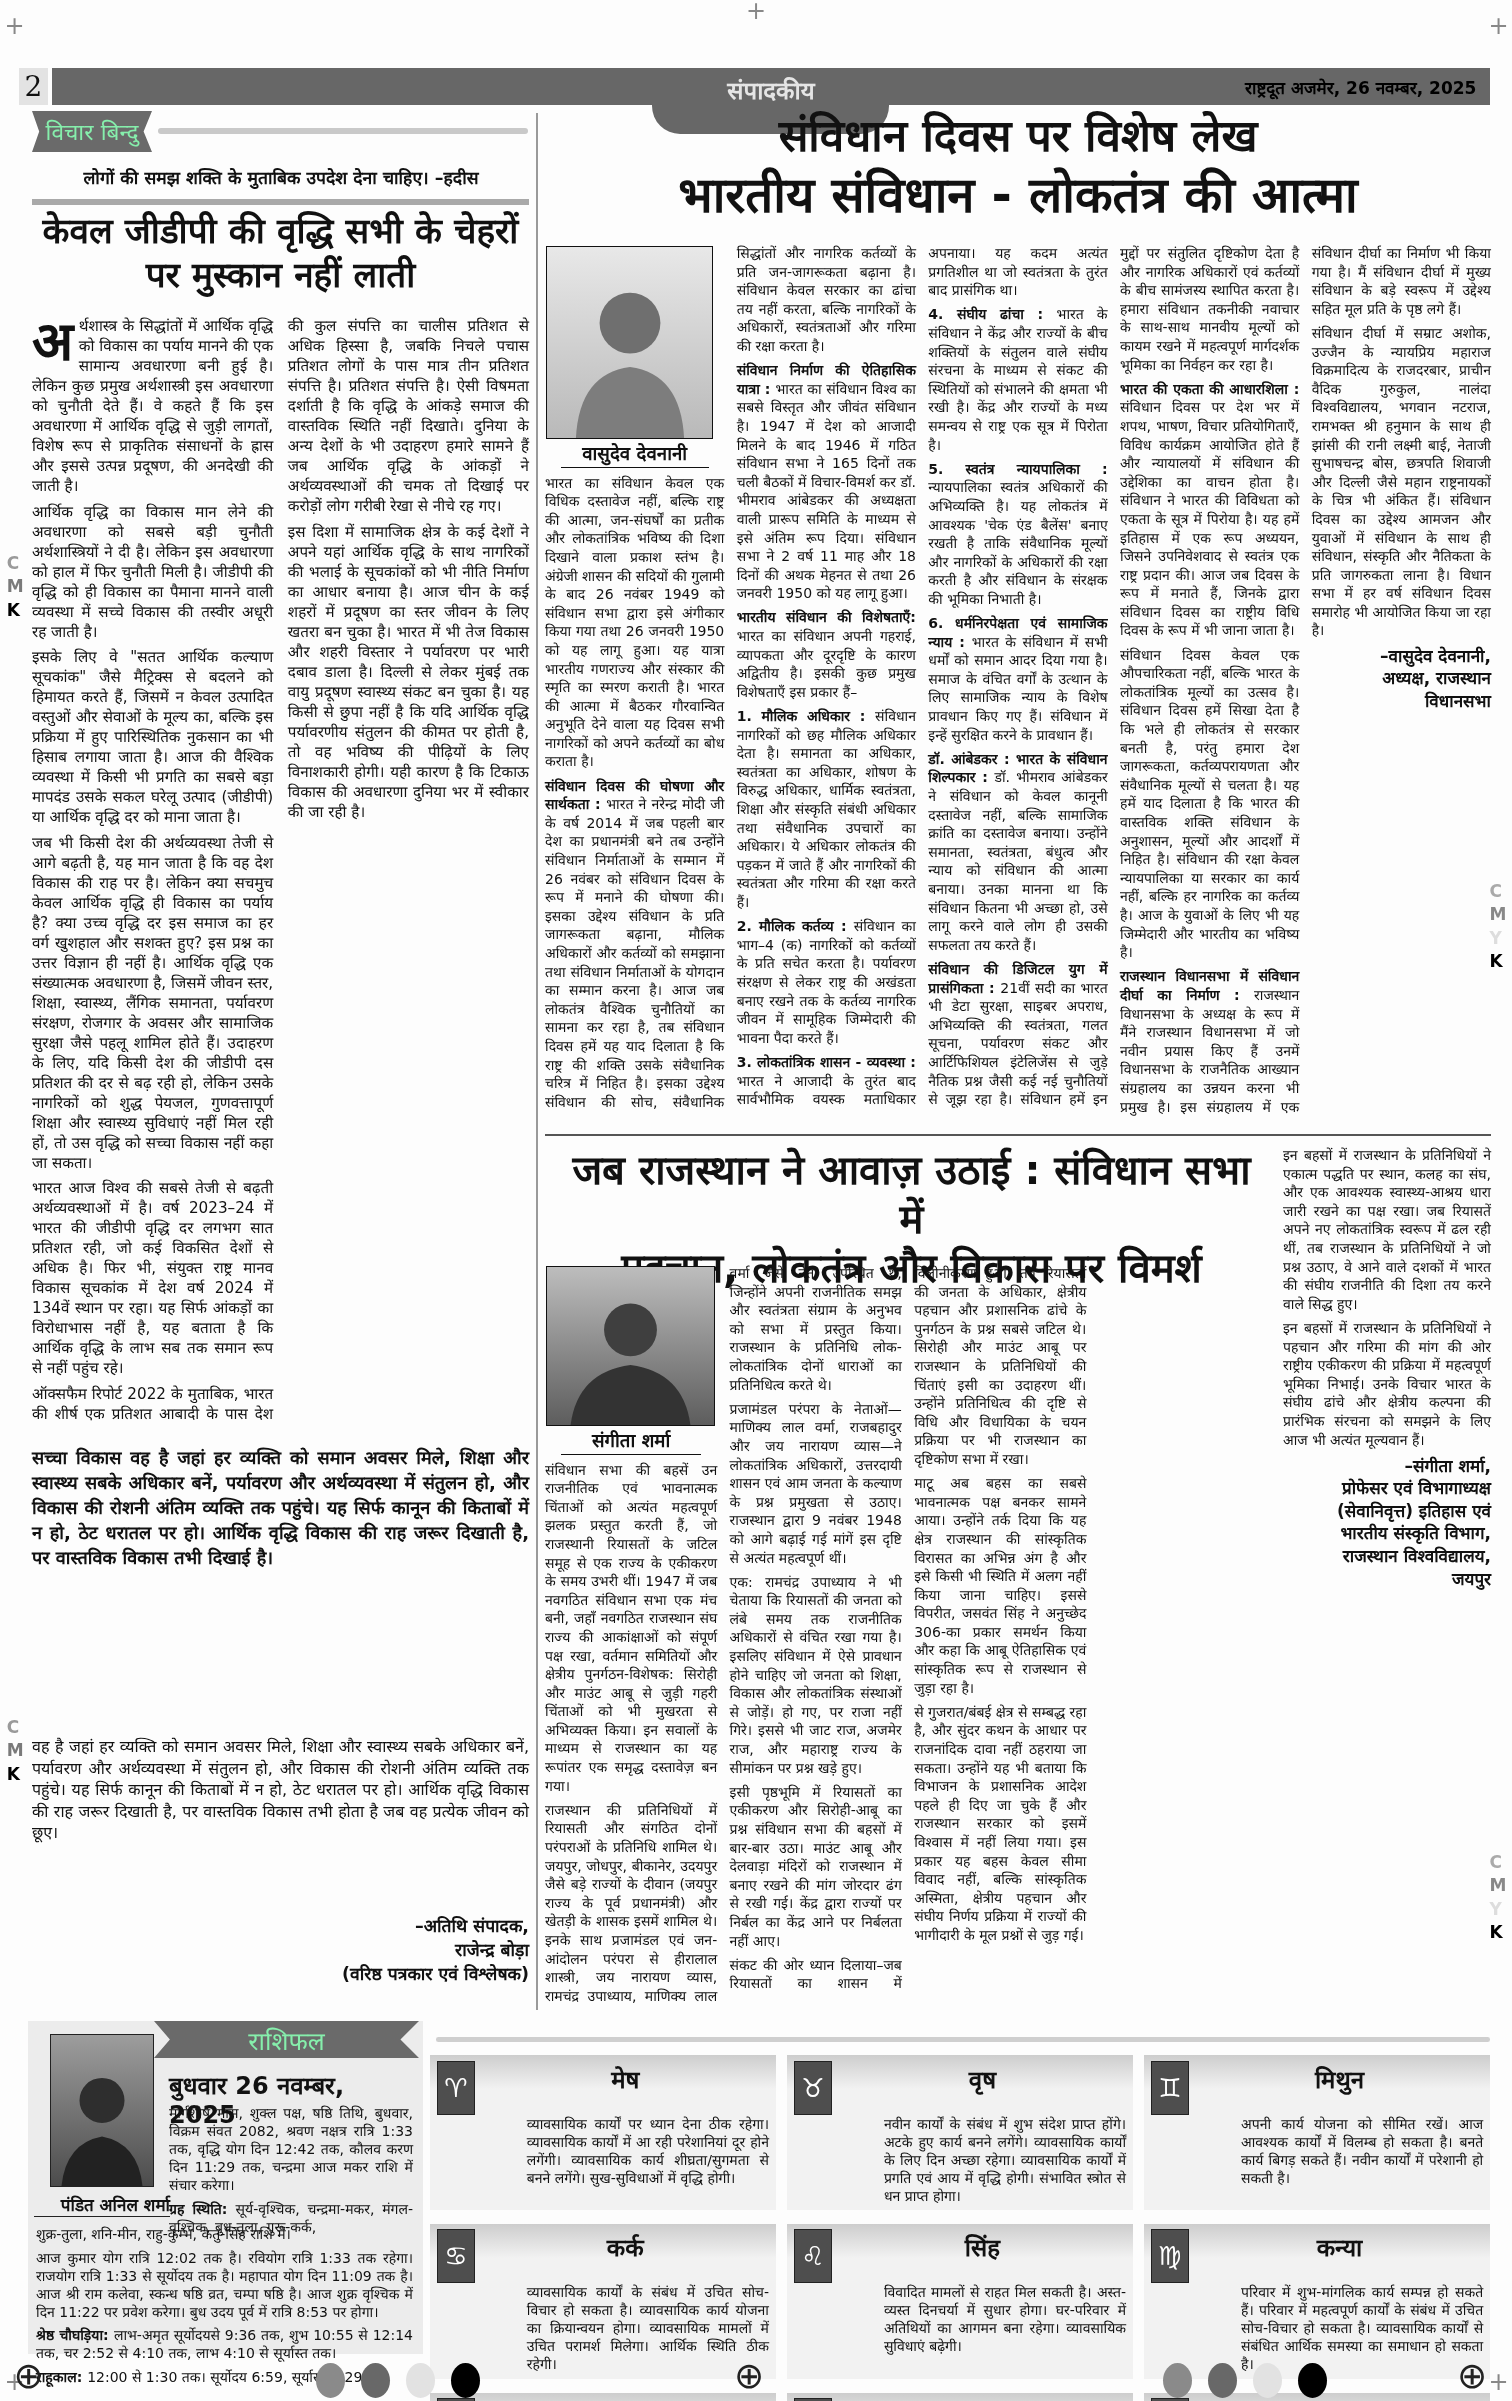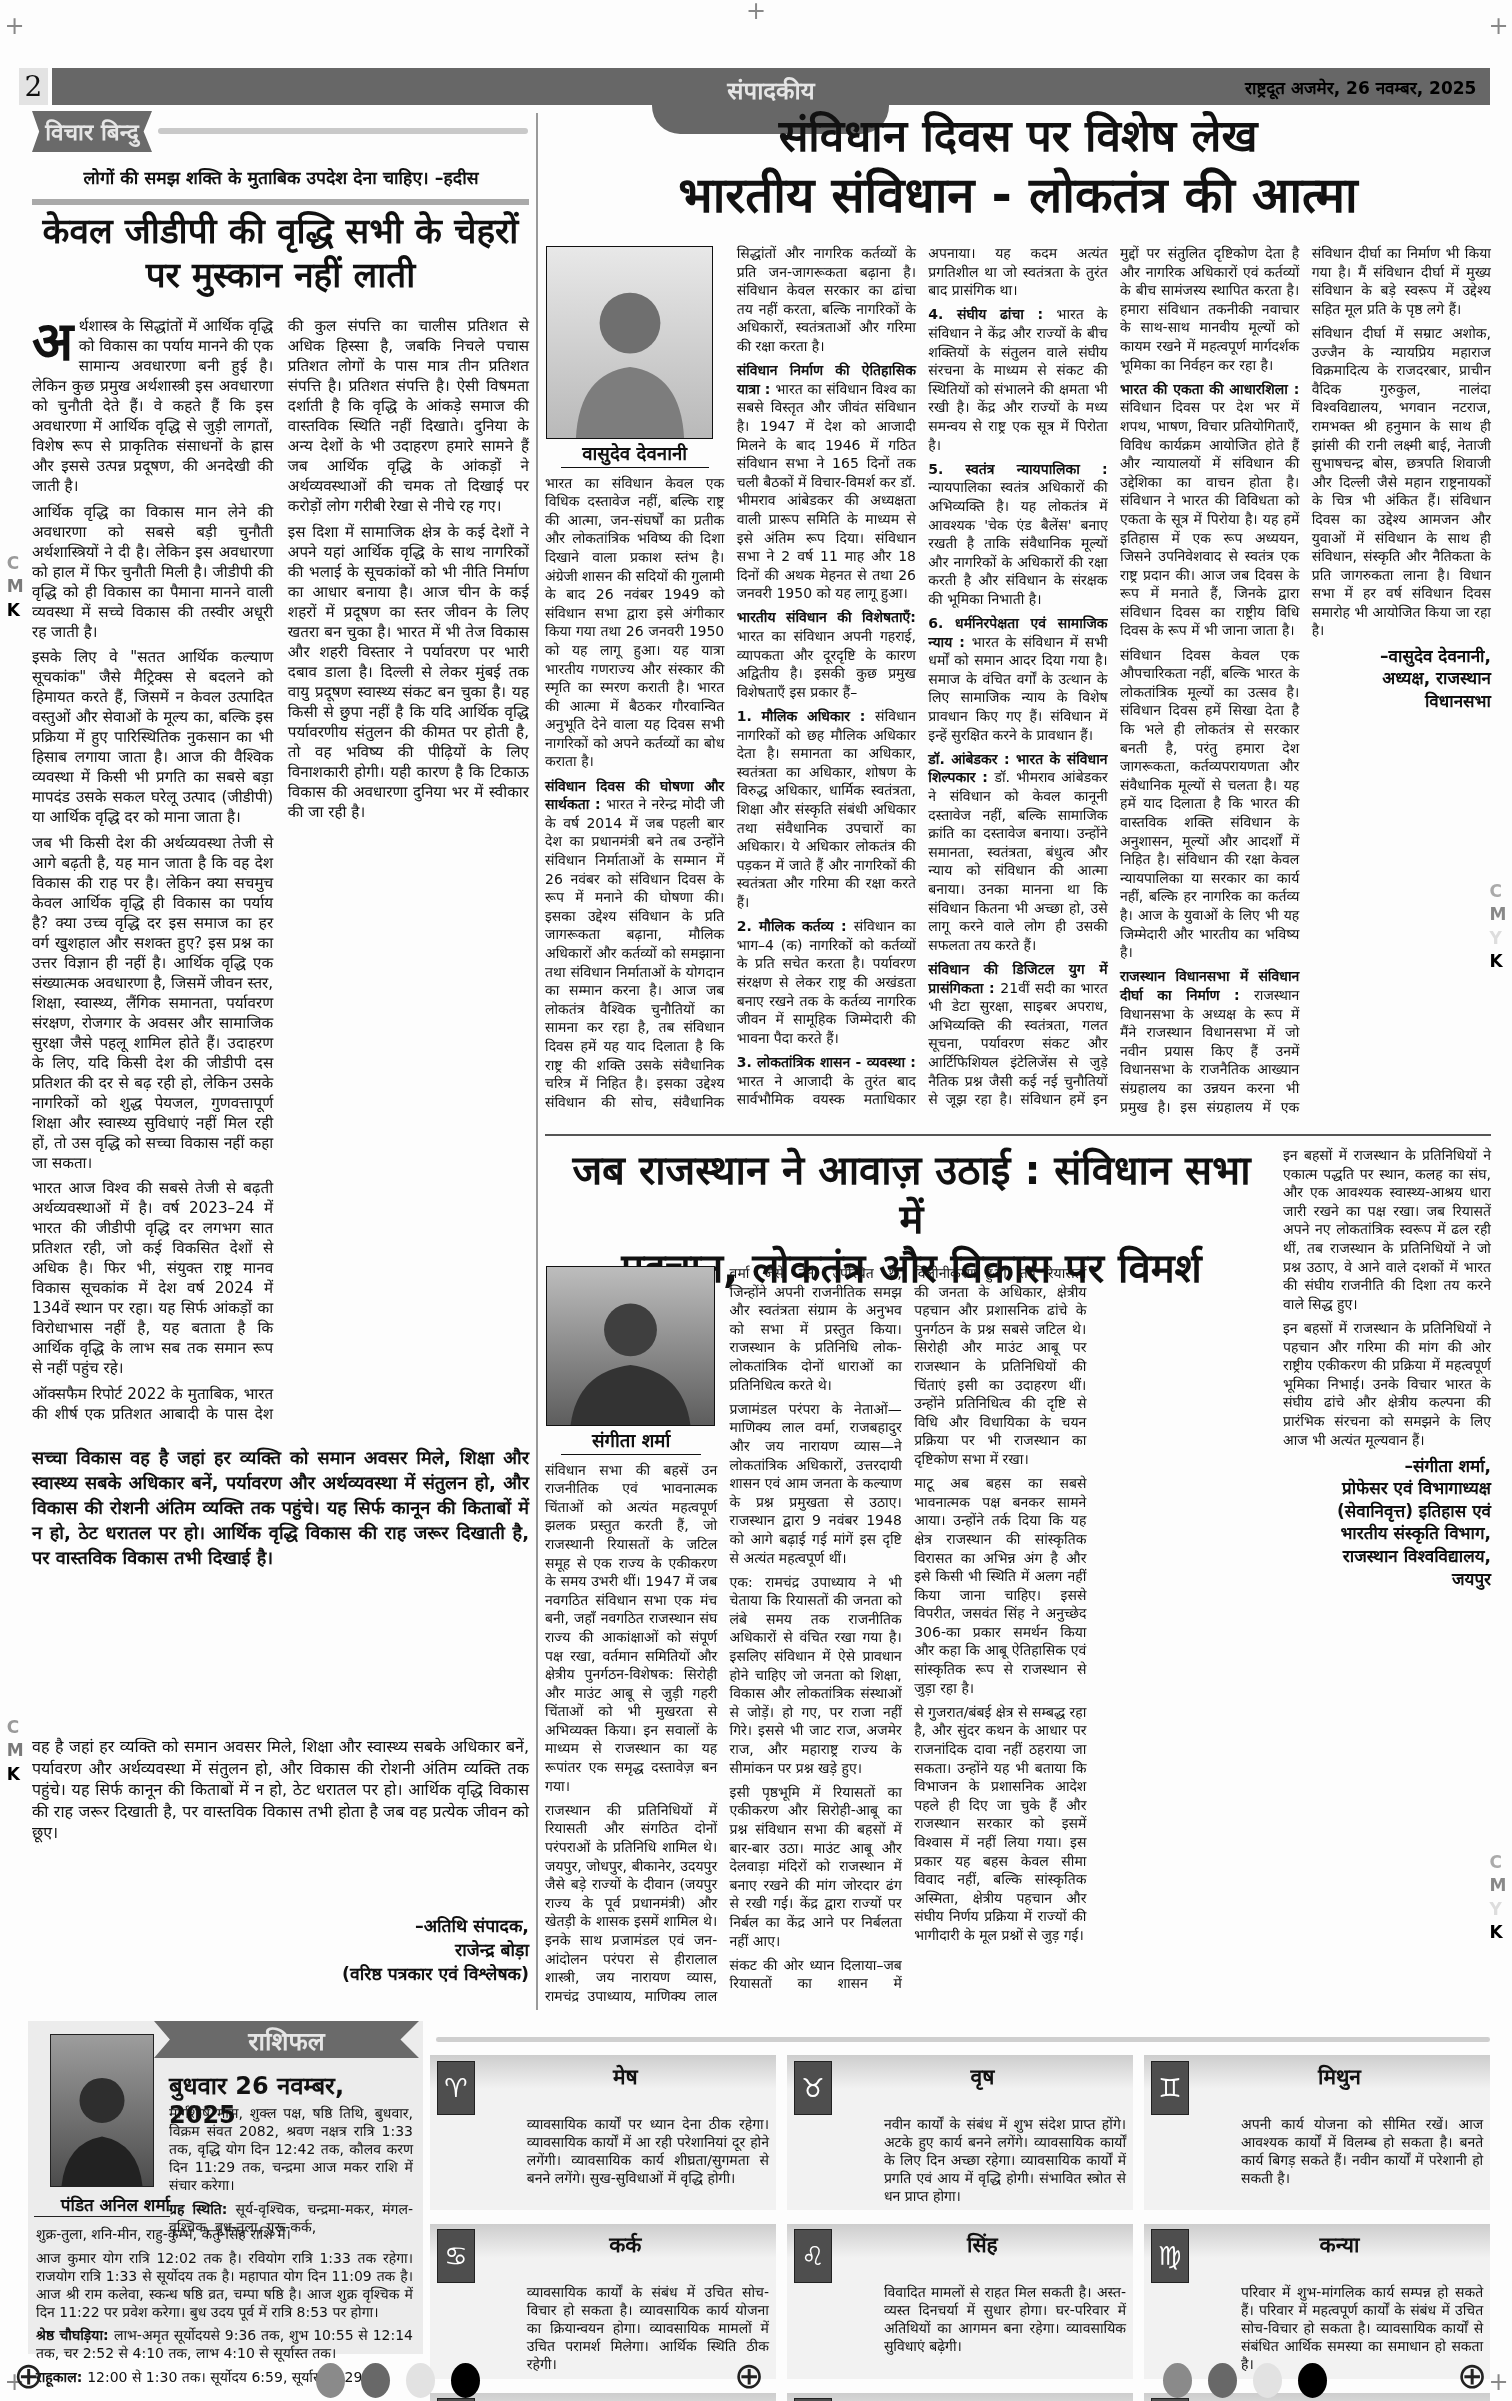--- a/index.html
+++ b/index.html
@@ -15,21 +15,21 @@
   
   .pageno-box{position:absolute;left:19px;top:68px;width:29px;height:37px;background:#e3e3e3;
       display:flex;align-items:center;justify-content:center;font-size:28px;font-family:"DejaVu Serif",serif;}
   .header-bar{position:absolute;left:52px;top:68px;width:1438px;height:37px;background:#676767;}
   .header-tab{position:absolute;left:652px;top:105px;width:237px;height:29px;background:#676767;
       border-bottom-left-radius:28px;border-bottom-right-radius:28px;}
   .section-label{position:absolute;width:100%;text-align:center;top:4.5px;color:#e5e5e5;font-size:24px;font-weight:bold;}
   .masthead-date{position:absolute;right:13.6px;top:8px;color:#000000;font-size:17px;font-weight:bold;}
   
   .vrule{position:absolute;background:#9a9a9a;}
-  .ribbon{background:#6a6a6a;color:#e5e5e5;font-weight:bold;display:flex;align-items:center;justify-content:center;
+  .ribbon{background:#6a6a6a;color:#86efac;font-weight:normal;display:flex;align-items:center;justify-content:center;
       clip-path:polygon(0 0,100% 0,93% 50%,100% 100%,0 100%,6% 50%);}
   .vb-ribbon{position:absolute;left:32px;top:111px;width:120px;height:41px;font-size:22.6px;}
   .vb-line{position:absolute;left:158px;top:128px;width:370px;height:5.6px;background:#c9c9c9;border-radius:3.4px;}
   .vb-quote{position:absolute;left:34px;top:165px;width:494px;text-align:center;font-size:17.5px;font-weight:bold;}
   .vb-divider{position:absolute;left:32px;top:199px;width:497px;height:5.6px;background:#a9a9a9;}
   .left-headline{position:absolute;left:32px;top:210px;width:497px;text-align:center;
       font-size:35px;line-height:1.25;font-weight:bold;}
   .left-body{position:absolute;left:32px;top:316px;width:497px;height:1118px;
       column-count:2;column-gap:14.7px;column-fill:auto;
       font-size:15.2px;line-height:20px;text-align:justify;}
@@ -74,21 +74,21 @@
   .rf-date{position:absolute;left:169px;top:2068px;width:243px;font-size:24px;font-weight:bold;}
   .rf-panchang{position:absolute;left:169px;top:2104px;width:244px;font-size:14px;line-height:18px;text-align:justify;}
   .rf-panchang2{position:absolute;left:36px;top:2225px;width:377px;font-size:14px;line-height:18px;text-align:justify;}
   .rf-rule{position:absolute;left:436px;top:2037px;width:1054px;height:4.5px;background:#cfcfcf;border-radius:2.3px;}
   .signs-grid{position:absolute;left:430px;top:2055px;width:1060px;height:333px;
       display:grid;grid-template-columns:repeat(3,1fr);grid-template-rows:1fr 1fr;gap:13.6px 11.3px;}
   .sign{background:linear-gradient(#cdcdcd,#f2f2f2 34px,#f2f2f2);padding:5.6px 6.8px;position:relative;}
   .sign-head{display:flex;}
   .sign-icon{width:36px;height:52px;background:#4e4e4e;border:1.1px solid #222;color:#fff;
       display:flex;align-items:center;justify-content:center;font-size:26px;flex:0 0 auto;margin-right:6.8px;}
-  .sign-name{flex:1;text-align:center;font-weight:bold;font-size:21px;padding-top:1.1px;}
+  .sign-name{flex:1;text-align:center;font-weight:bold;font-size:24px;padding-top:1.1px;}
   .sign-text{font-size:14px;line-height:18px;text-align:justify;margin-top:-29px;padding-left:45px;}
   .sign-text .lead{display:block;padding-left:45px;margin-top:29px;}
   
   svg.sil{display:block;}
 </style>
 </head>
 <body>
 
 <div class="cropmark" style="left:4.5px;top:17px;">+</div>
 <div class="cropmark" style="right:4.5px;top:17px;">+</div>

